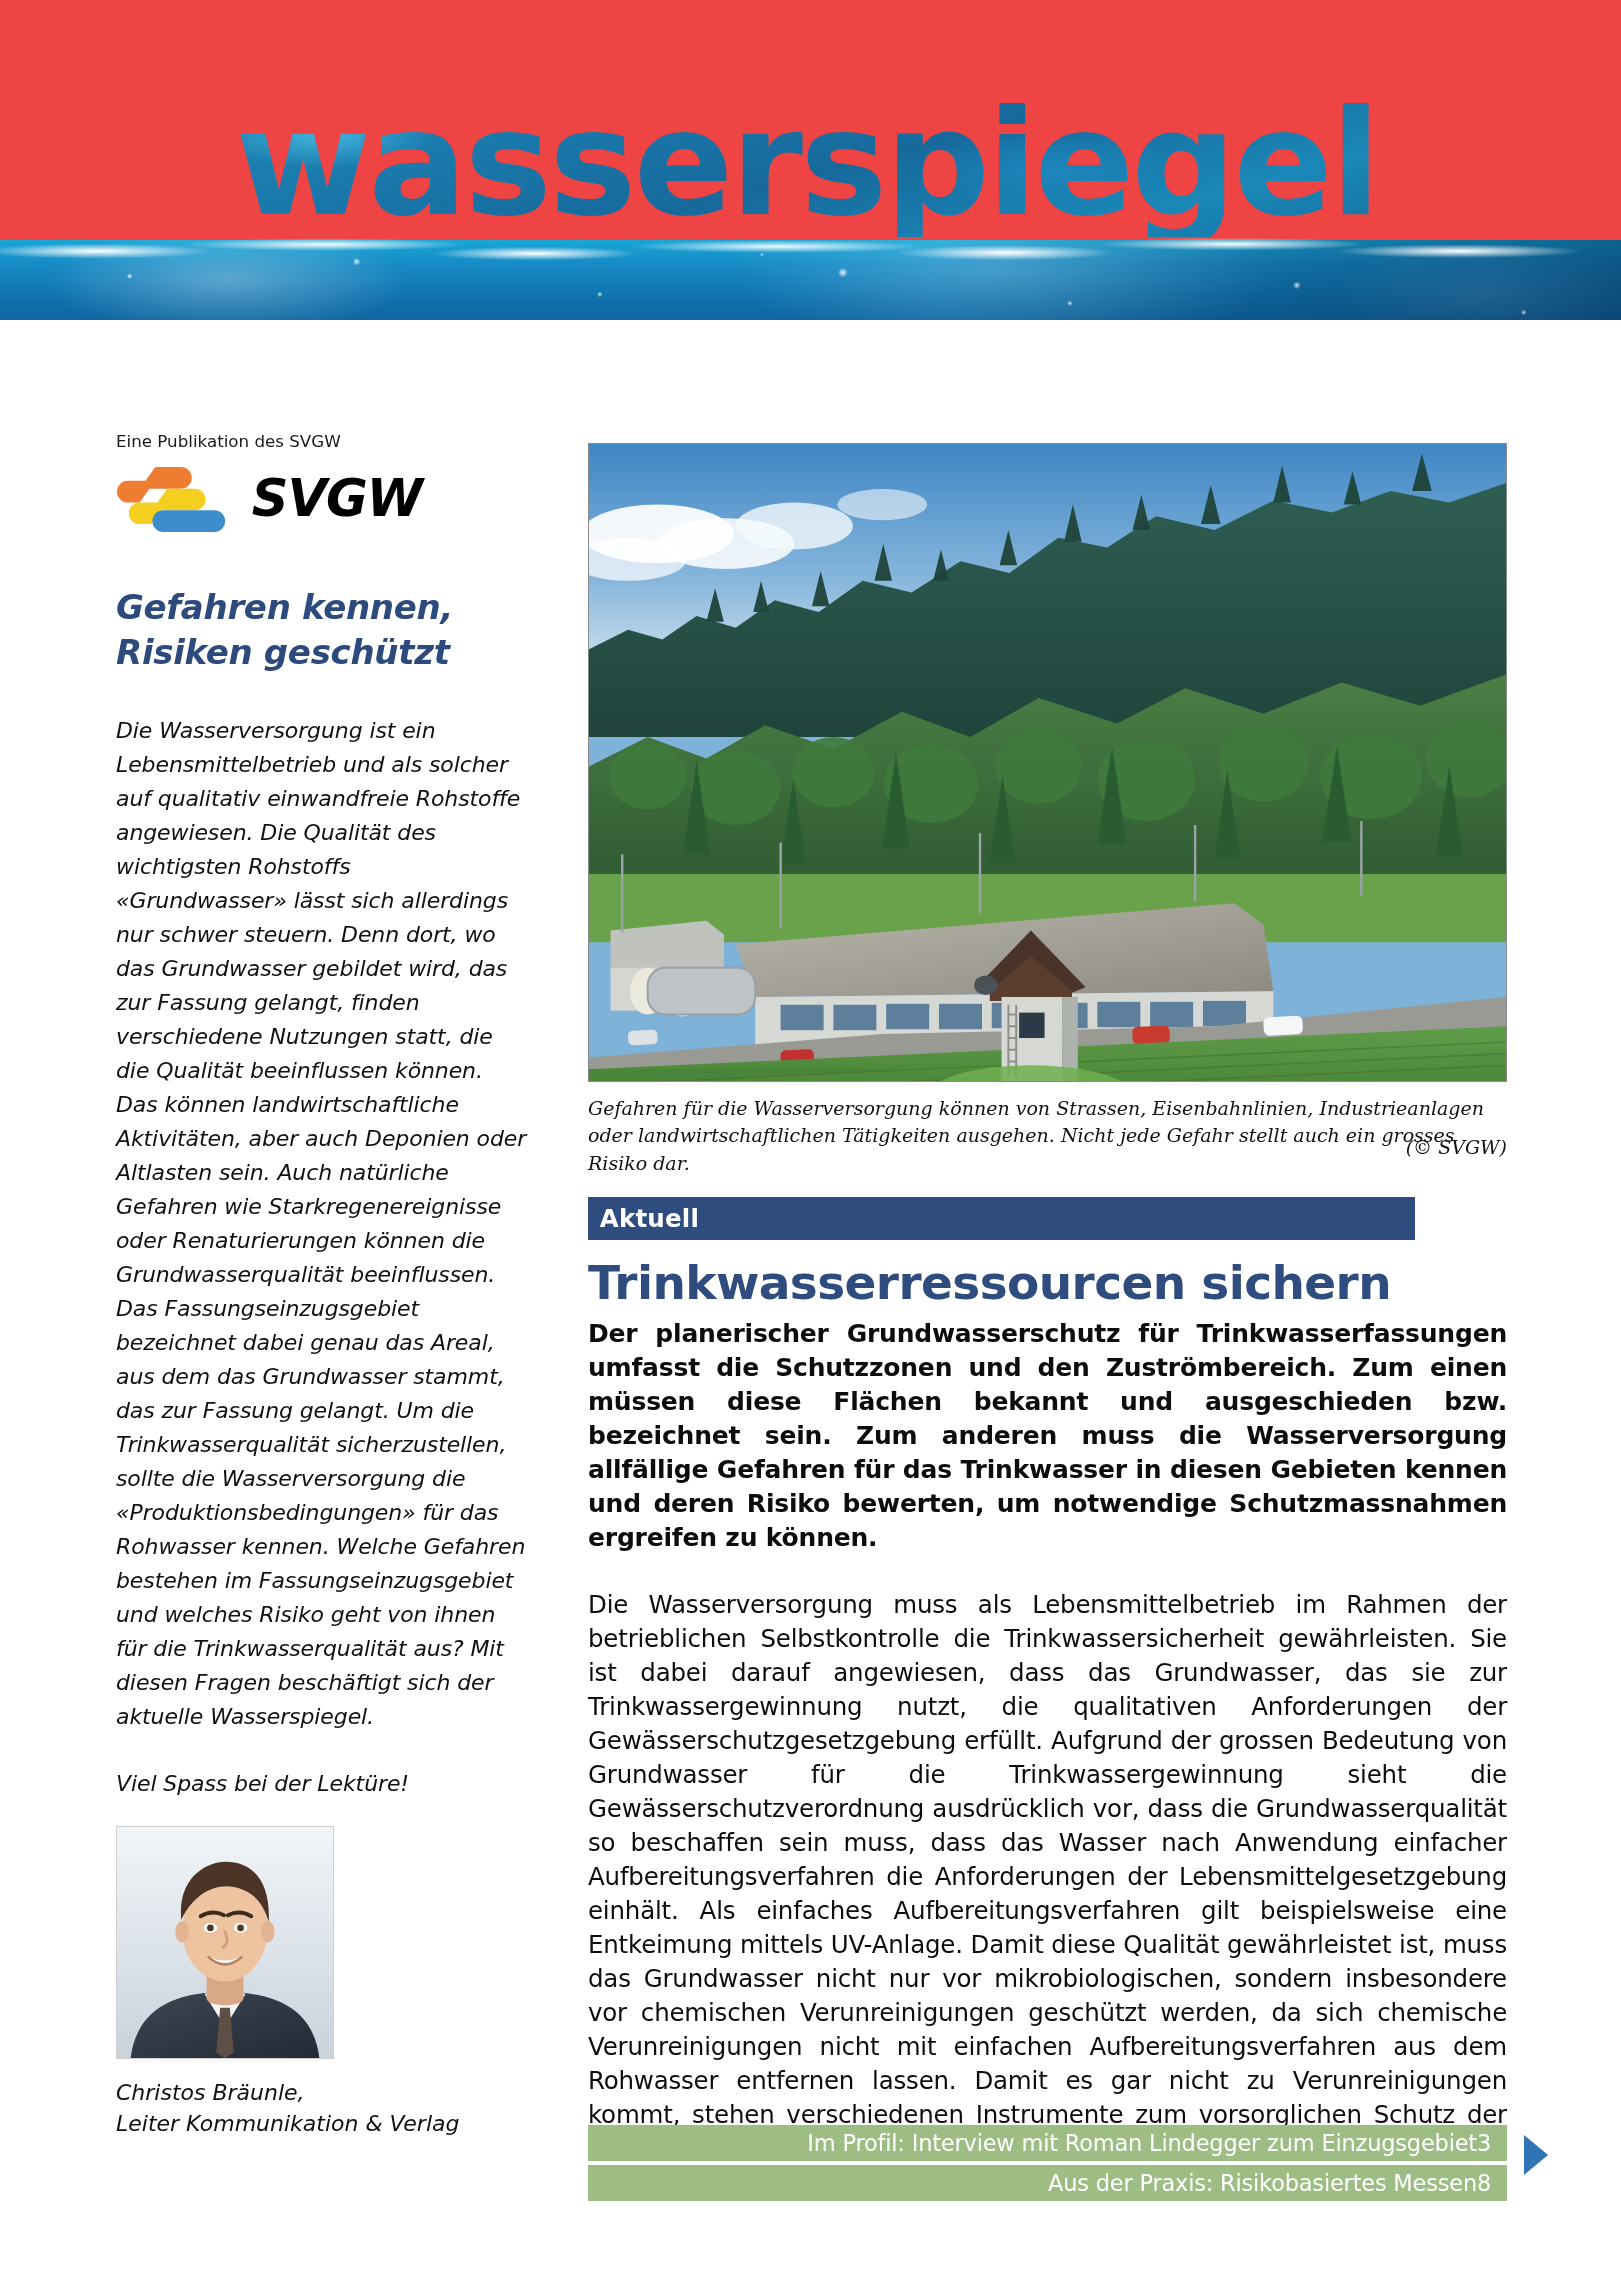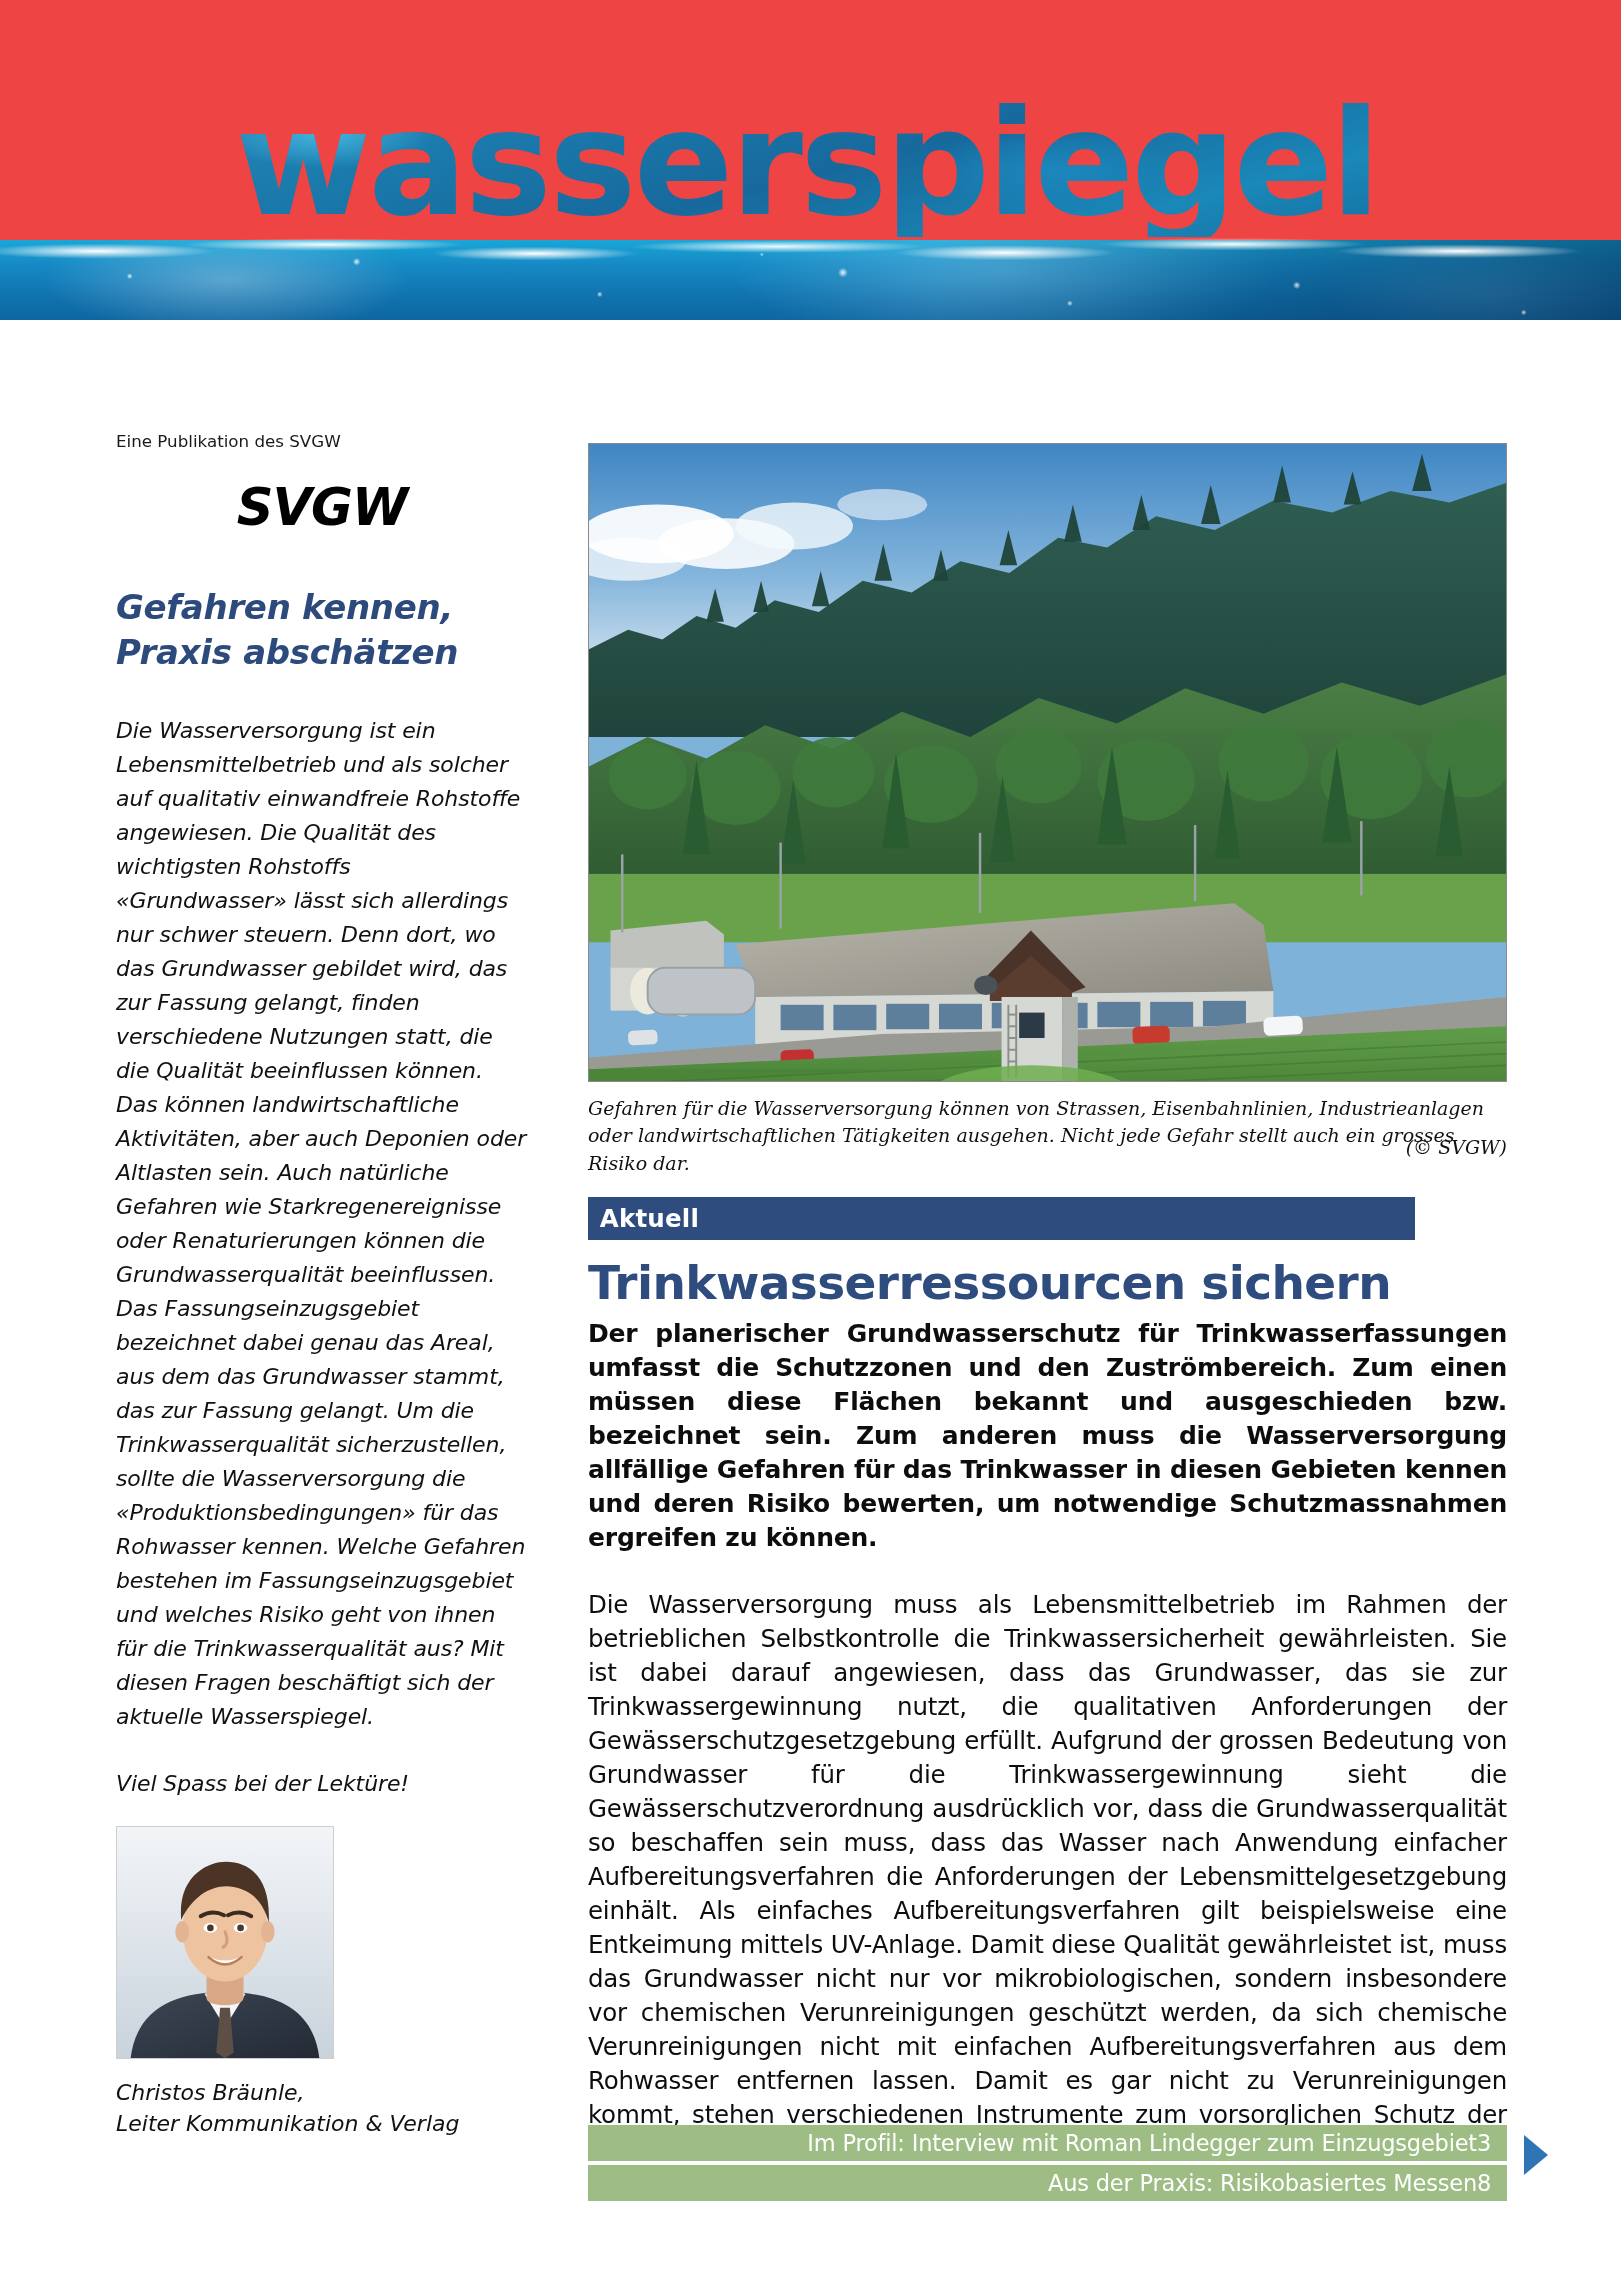--- a/index.html
+++ b/index.html
@@ -177,21 +177,20 @@
     margin-bottom: 11.8px;
     font-family: "DejaVu Sans", sans-serif;
   }
 
   .logo-row {
     display: flex;
     align-items: center;
     gap: 15.7px;
     margin-bottom: 51px;
     height: 71px;
-    flex-direction: column;
   }
   .logo-mark { width: 120px; height: 71px; display: block; }
   .logo-text {
     font-family: "DejaVu Sans", sans-serif;
     font-weight: bold;
     font-style: italic;
     font-size: 51px;
     letter-spacing: -1px;
     color: #000000;
   }
@@ -391,21 +390,21 @@
       <svg class="logo-mark" viewBox="0 0 122 72">
         <path d="M40 4 H66 a11 11 0 0 1 0 22 H34 L24 40 H12 a11 11 0 0 1 0 -22 H30 Z" fill="#ee7d32"></path>
         <path d="M52 26 H80 a11 11 0 0 1 0 22 H46 L36 62 H24 a11 11 0 0 1 0 -22 H42 Z" fill="#f5cf20"></path>
         <path d="M72 48 H100 a11 11 0 0 1 0 22 H66 L58 70 H48 a11 11 0 0 1 0 -22 H62 Z" fill="#3d8dcc"></path>
       </svg>
       <span class="logo-text">SVGW</span>
     </div>
 
     <div class="edit-title" id="editorial-title">
         <div>Gefahren kennen,</div>
-        <div>Praxis abschätzen</div>
+        <div>Risiken geschützt</div>
       </div>
 
     <div class="edit-body" id="editorial-body">
         <p>Die Wasserversorgung ist ein Lebensmittelbetrieb und als solcher auf qualitativ einwandfreie Rohstoffe angewiesen. Die Qualität des wichtigsten Rohstoffs «Grundwasser» lässt sich allerdings nur schwer steuern. Denn dort, wo das Grundwasser gebildet wird, das zur Fassung gelangt, finden verschiedene Nutzungen statt, die die Qualität beeinflussen können. Das können landwirtschaftliche Aktivitäten, aber auch Deponien oder Altlasten sein. Auch natürliche Gefahren wie Starkregenereignisse oder Renaturierungen können die Grundwasserqualität beeinflussen. Das Fassungseinzugsgebiet bezeichnet dabei genau das Areal, aus dem das Grundwasser stammt, das zur Fassung gelangt. Um die Trinkwasserqualität sicherzustellen, sollte die Wasserversorgung die «Produktionsbedingungen» für das Rohwasser kennen. Welche Gefahren bestehen im Fassungseinzugsgebiet und welches Risiko geht von ihnen für die Trinkwasserqualität aus? Mit diesen Fragen beschäftigt sich der aktuelle Wasserspiegel.</p>
         <p>Viel Spass bei der Lektüre!</p>
       </div>
 
     <div class="portrait">
       <svg viewBox="0 0 222 238" preserveAspectRatio="xMidYMid slice">
         <defs>

